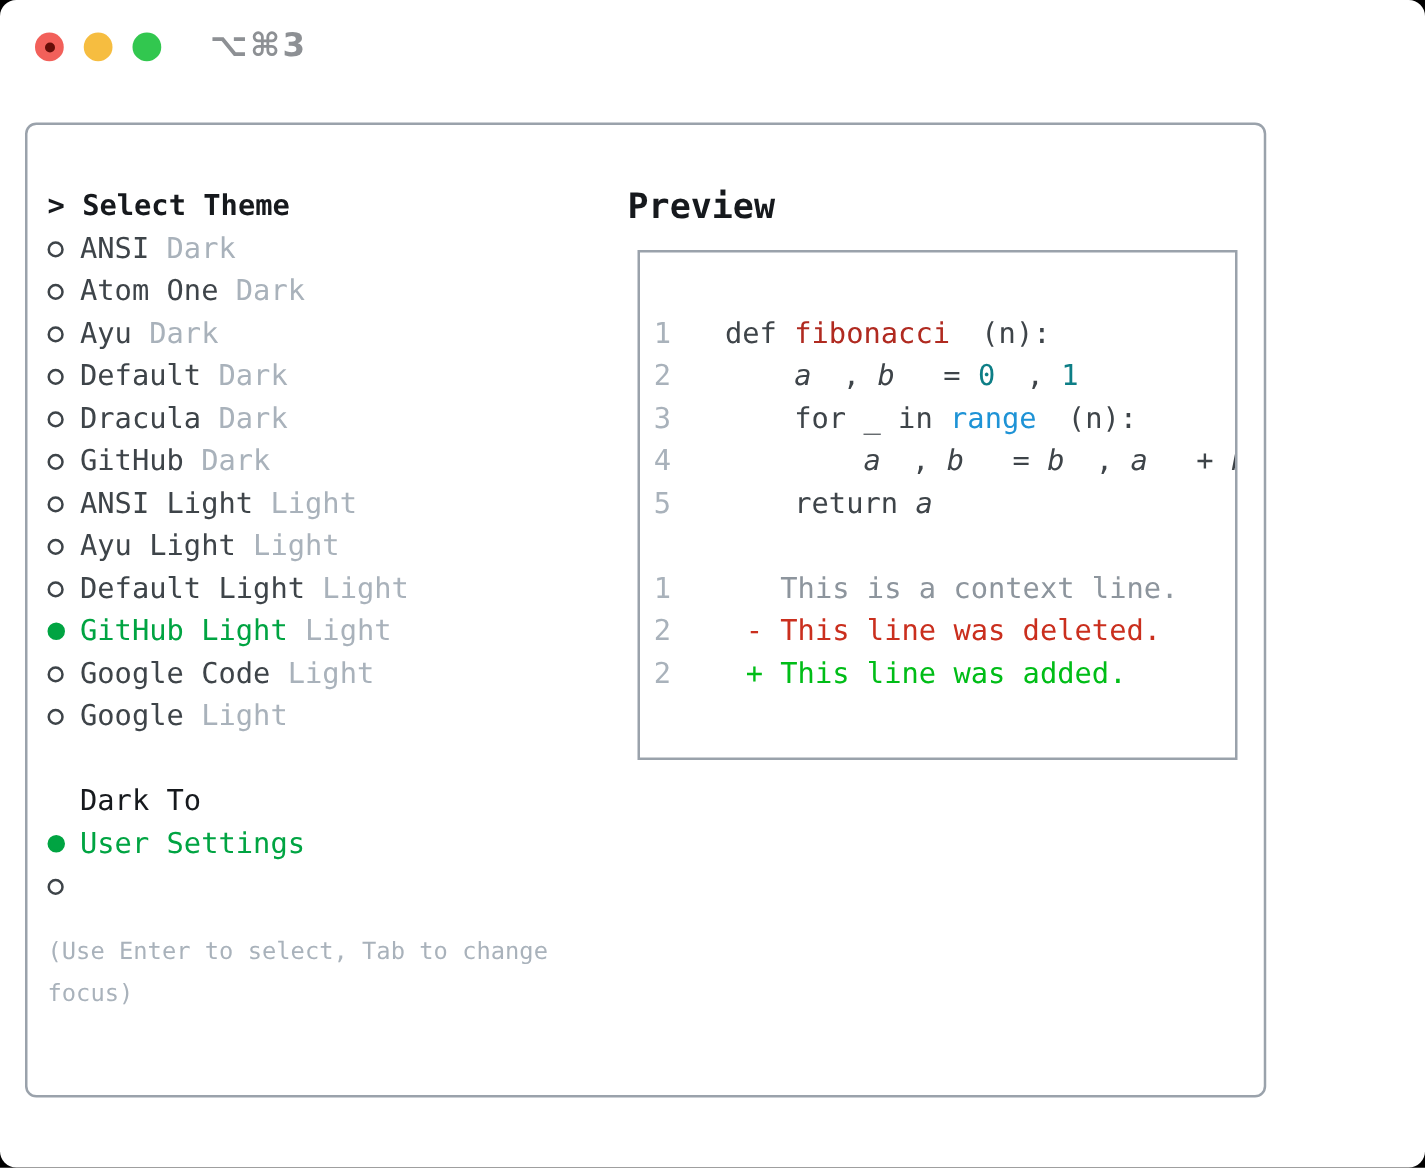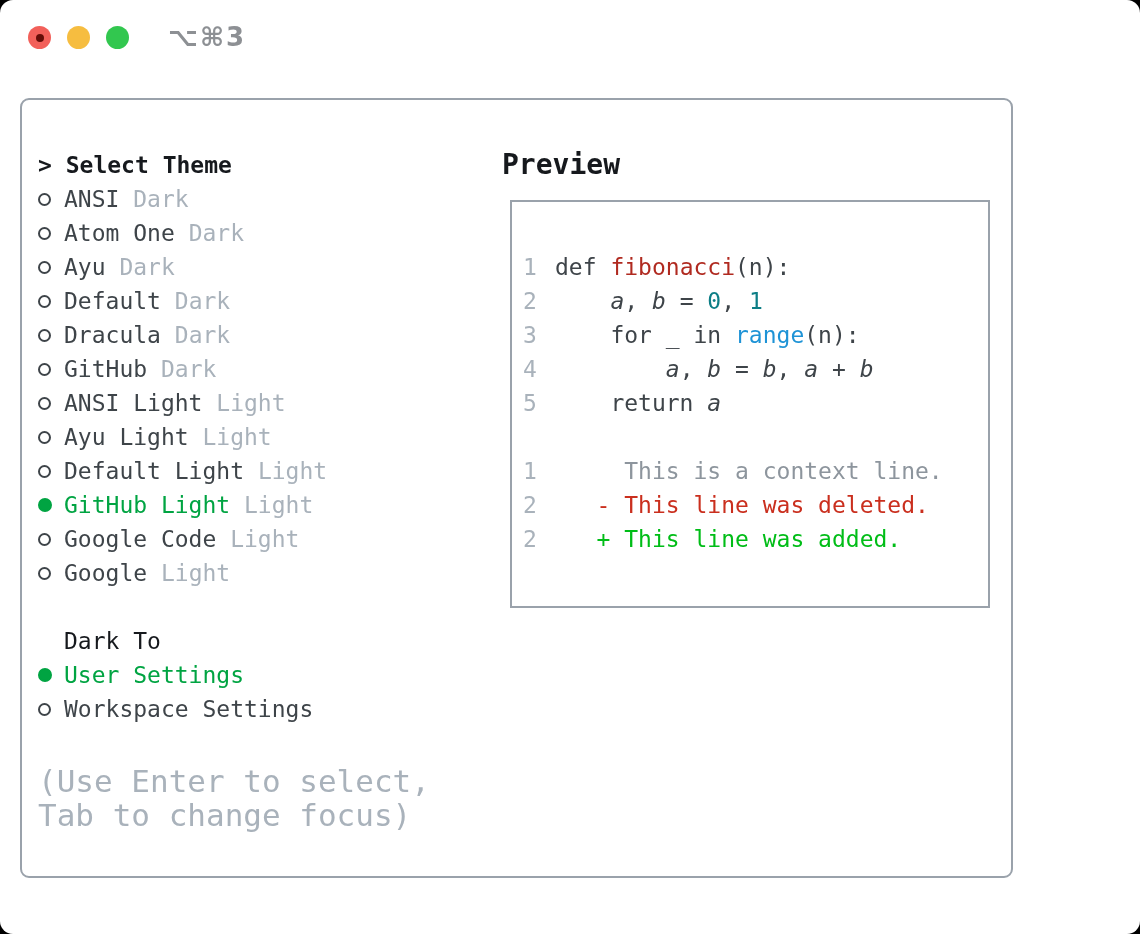--- a/index.html
+++ b/index.html
@@ -40,36 +40,36 @@
     border-radius:50%;margin-right:13px;flex:none;
   }
   .spacer{width:26px;flex:none;}
   .opt-label{color:var(--item_text);white-space:pre;}
   .opt-variant{color:var(--muted);white-space:pre;}
   .option.selected .bullet{background:var(--selected_green);border-color:var(--selected_green);width:14px;height:14px;margin-right:12px;}
   .option.selected .opt-label{color:var(--selected_green);}
   .apply-section{margin-top:34px;}
   .apply-title{color:var(--header_text);}
   .hint{
-    margin-top:38px;color:var(--muted);font-size:31px;line-height:34px;width:430px;
+    margin-top:18px;color:var(--muted);font-size:19px;line-height:34px;width:430px;
   }
   
   .preview-title{
     position:absolute;left:480px;top:48px;height:34px;line-height:34px;
     font-size:28px;font-weight:bold;color:var(--header_text);
   }
   .preview-box{
     position:absolute;left:488px;top:100px;width:480px;height:408px;box-sizing:border-box;
     border:2px solid var(--panel_border);background:#fff;
     padding:48px 0 0 11px;overflow:hidden;
   }
   .pline{height:34px;line-height:34px;display:flex;font-size:23px;}
   .ln{display:inline-block;width:32px;flex:none;color:var(--line_number);white-space:pre;}
   .pcode{white-space:pre;}
-  .tok-t{color:var(--code_text);}
+  .tok-t{color:var(--code_text);margin-left:25px;}
   .tok-fn{color:var(--func_red);}
   .tok-n{color:var(--number_teal);}
   .tok-b{color:var(--builtin_blue);}
   .tok-v{color:var(--code_text);font-style:italic;}
   .tok-ctx{color:var(--diff_context);}
   .tok-del{color:var(--diff_del);}
   .tok-add{color:var(--diff_add);}
 </style>
 </head>
 <body>
@@ -161,21 +161,20 @@
           <span class="spacer"></span>
             <span class="apply-title">Dark To</span>
         </div>
         <div>
             <div class="row option selected">
               <span class="bullet"></span>
               <span class="opt-label">User Settings</span>
             </div>
             <div class="row option">
               <span class="bullet"></span>
-              <span class="opt-label">Workspace Settings</span>
             </div>
           </div>
       </div>
 
       <div class="hint">(Use Enter to select, Tab to change focus)</div>
     </div>
 
     <div class="preview-title">Preview</div>
 
     <div class="preview-box">

